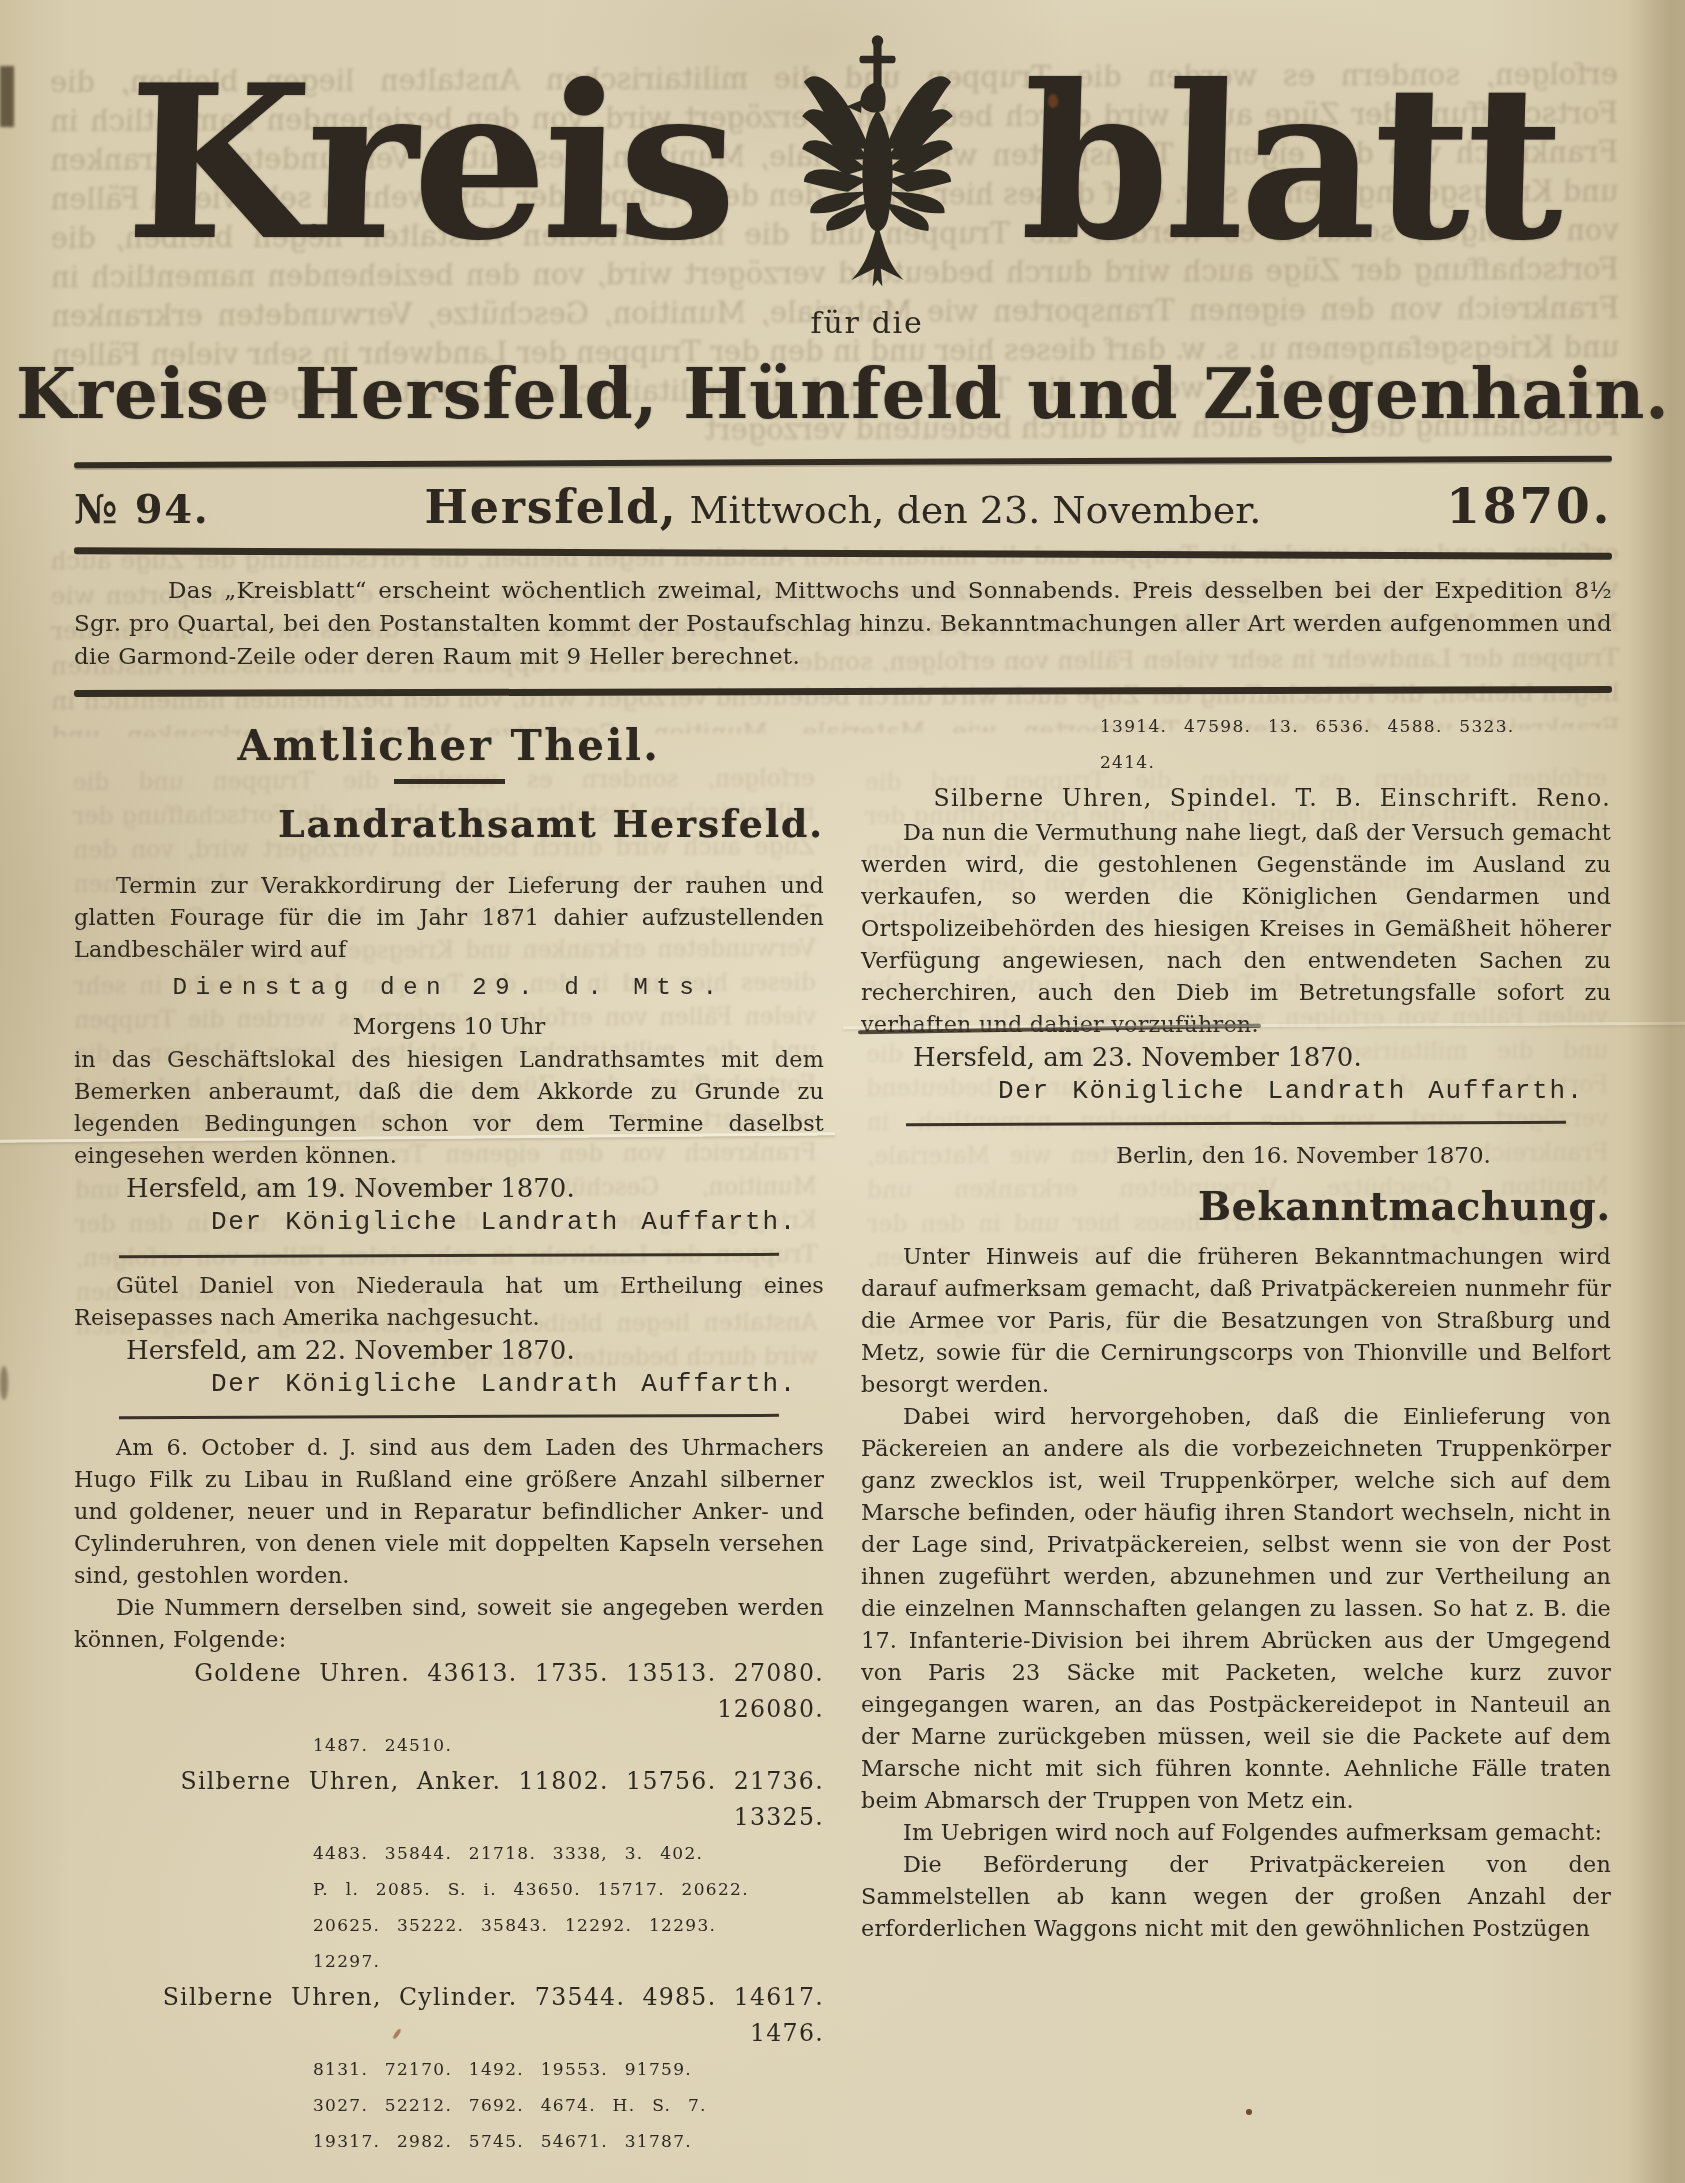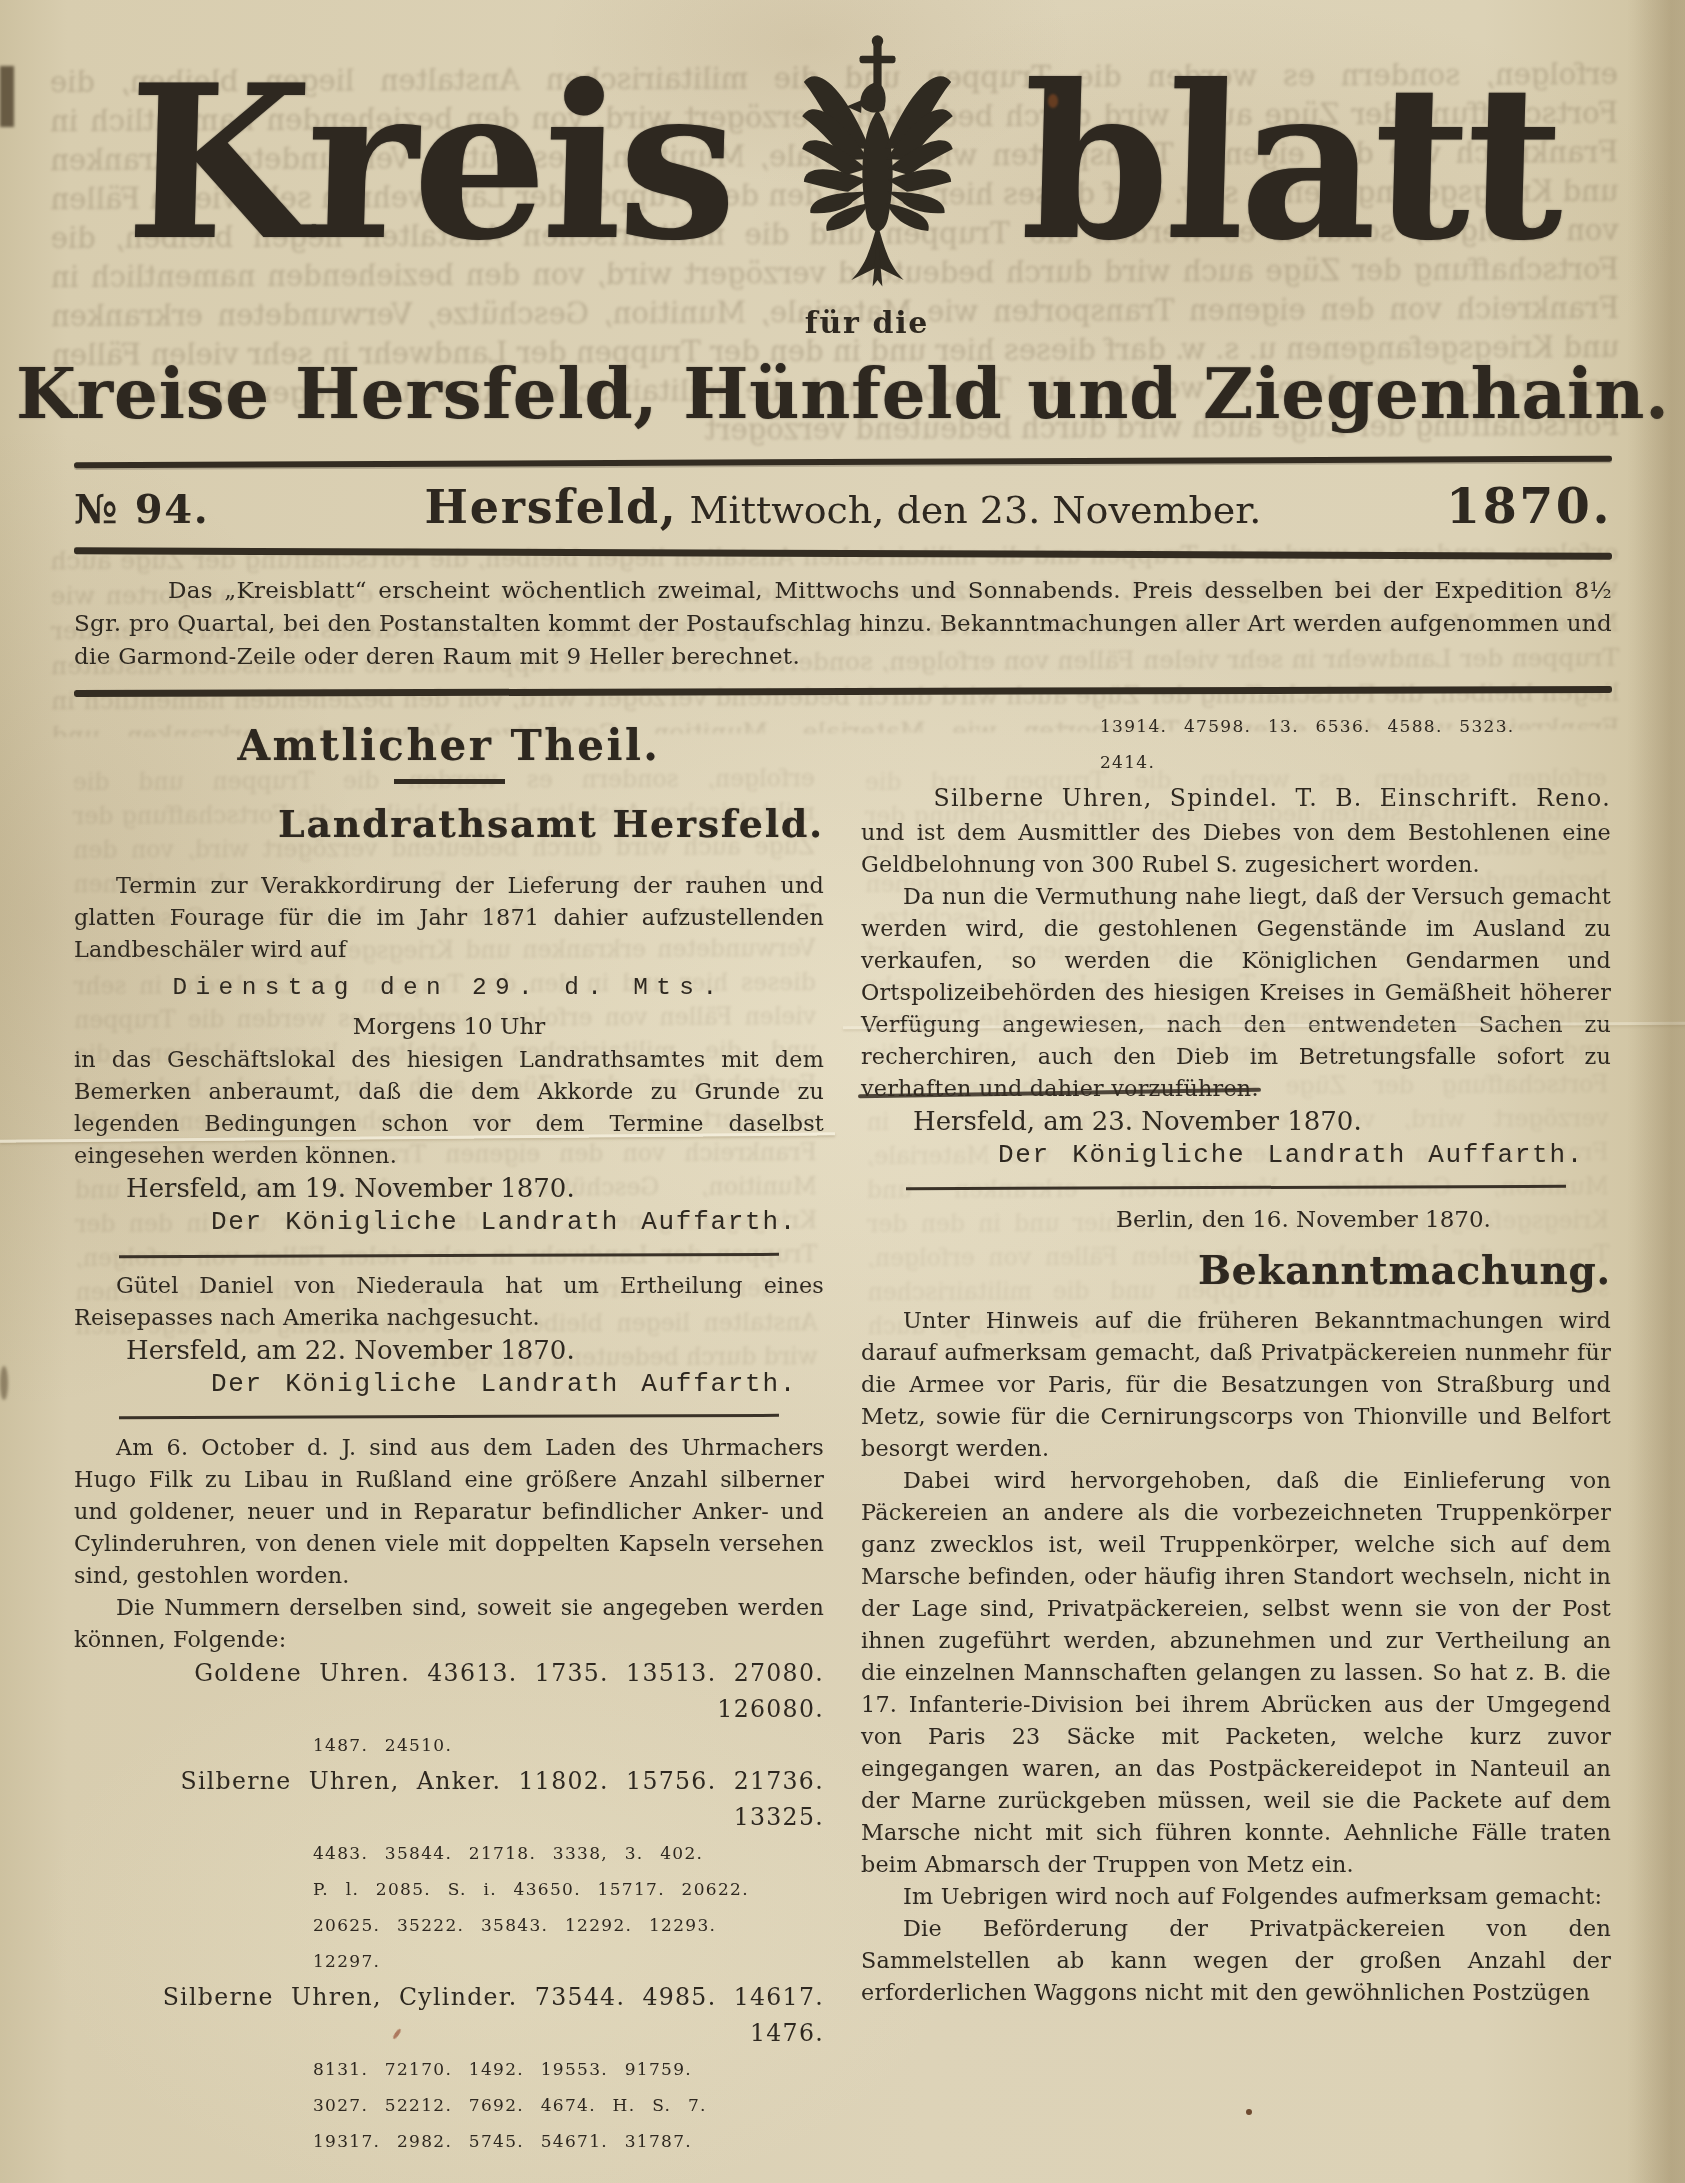--- a/index.html
+++ b/index.html
@@ -41,21 +41,21 @@
   .edge-shadow{position:absolute; right:0; top:0; width:59px; height:100%; z-index:3; pointer-events:none;
     background:linear-gradient(90deg, transparent, rgba(110,90,55,.22) 75%, rgba(85,68,42,.12));}
   
   .content{position:relative; z-index:2;}
   .masthead{display:flex; justify-content:center; align-items:center; gap:15px; margin-top:32px; height:261px;}
   .mast-word{
     font-size:212px; font-weight:bold; letter-spacing:-5px; line-height:1;
     transform:skewX(-1.5deg); text-shadow:0 0 1.7px rgba(46,40,32,.55);
   }
   .eagle{width:249px; height:270px; margin:0 5px; flex:none;}
-  .sub-small{ text-align:center; font-size:30px; font-weight:bold; margin-top:11.8px; letter-spacing:1.7px;padding-left:48px;}
+  .sub-small{ text-align:center; font-size:30px; font-weight:normal; margin-top:11.8px; letter-spacing:1.7px;padding-left:48px;}
   .sub-large{ text-align:center; font-size:69px; font-weight:bold; margin-top:13.5px; letter-spacing:0.8px;
     text-shadow:0 0 1.7px rgba(46,40,32,.45);}
   .rule{background:#332c22; height:5.9px; width:1538px; margin:25px auto 0; border-radius:2.5px;}
   .rule-top{transform:rotate(-.25deg); box-shadow:0 1.7px 0 rgba(51,44,34,.25);}
   .dateline-row{width:1538px; margin:11.8px auto 0; display:flex; align-items:baseline;}
   .issue-no{font-size:40px; font-weight:bold; width:278px; letter-spacing:1.7px;}
   .dateline-mid{flex:1; text-align:center; font-size:38px;}
   .dateline-place{font-weight:bold; font-size:46px; letter-spacing:1.7px;}
   .year{font-size:49px; font-weight:bold; width:278px; text-align:right; letter-spacing:2.5px;}
   .dbl-rule{background:#332c22; height:6.7px; width:1538px; margin:15px auto 0; border-radius:2.5px;}
@@ -188,21 +188,20 @@
           <p class="numcont">12297.</p>
           <p class="numline">Silberne Uhren, Cylinder.   73544. 4985. 14617. 1476.</p>
           <p class="numcont">8131. 72170. 1492. 19553. 91759.</p>
           <p class="numcont">3027. 52212. 7692. 4674. H. S. 7.</p>
           <p class="numcont">19317. 2982. 5745. 54671. 31787.</p>
         </div>
       <div class="col" id="col-right">
           <p class="numcont">13914. 47598. 13. 6536. 4588. 5323.</p>
           <p class="numcont">2414.</p>
           <p class="numline">Silberne Uhren, Spindel.  T. B. Einschrift. Reno.</p>
-          <p class="body">und ist dem Ausmittler des Diebes von dem Bestohlenen eine Geldbelohnung von 300 Rubel S. zugesichert worden.</p>
           <p class="body indent"><span>Da nun die Vermuthung nahe liegt, daß der Versuch gemacht werden wird, die gestohlenen Gegenstände im Ausland zu verkaufen, so werden die Königlichen Gendarmen und Ortspolizeibehörden des hiesigen Kreises in Gemäßheit höherer Verfügung angewiesen, nach den entwendeten Sachen zu recherchiren, auch den Dieb im Betretungsfalle sofort zu </span><span class="struck">verhaften und dahier vorzuführen.</span></p>
           <p class="dateline">Hersfeld, am 23. November 1870.</p>
           <p class="signature">Der Königliche Landrath Auffarth.</p>
           <div class="article-rule"></div>
           <p class="dateline-center">Berlin, den 16. November 1870.</p>
           <h3 class="bold-heading">Bekanntmachung.</h3>
           <p class="body indent">Unter Hinweis auf die früheren Bekanntmachungen wird darauf aufmerksam gemacht, daß Privatpäckereien nunmehr für die Armee vor Paris, für die Besatzungen von Straßburg und Metz, sowie für die Cernirungscorps von Thionville und Belfort besorgt werden.</p>
           <p class="body indent">Dabei wird hervorgehoben, daß die Einlieferung von Päckereien an andere als die vorbezeichneten Truppenkörper ganz zwecklos ist, weil Truppenkörper, welche sich auf dem Marsche befinden, oder häufig ihren Standort wechseln, nicht in der Lage sind, Privatpäckereien, selbst wenn sie von der Post ihnen zugeführt werden, abzunehmen und zur Vertheilung an die einzelnen Mannschaften gelangen zu lassen.  So hat z. B. die 17. Infanterie-Division bei ihrem Abrücken aus der Umgegend von Paris 23 Säcke mit Packeten, welche kurz zuvor eingegangen waren, an das Postpäckereidepot in Nanteuil an der Marne zurückgeben müssen, weil sie die Packete auf dem Marsche nicht mit sich führen konnte. Aehnliche Fälle traten beim Abmarsch der Truppen von Metz ein.</p>
           <p class="body indent">Im Uebrigen wird noch auf Folgendes aufmerksam gemacht:</p>
           <p class="body indent">Die Beförderung der Privatpäckereien von den Sammelstellen ab kann wegen der großen Anzahl der erforderlichen Waggons nicht mit den gewöhnlichen Postzügen</p>

